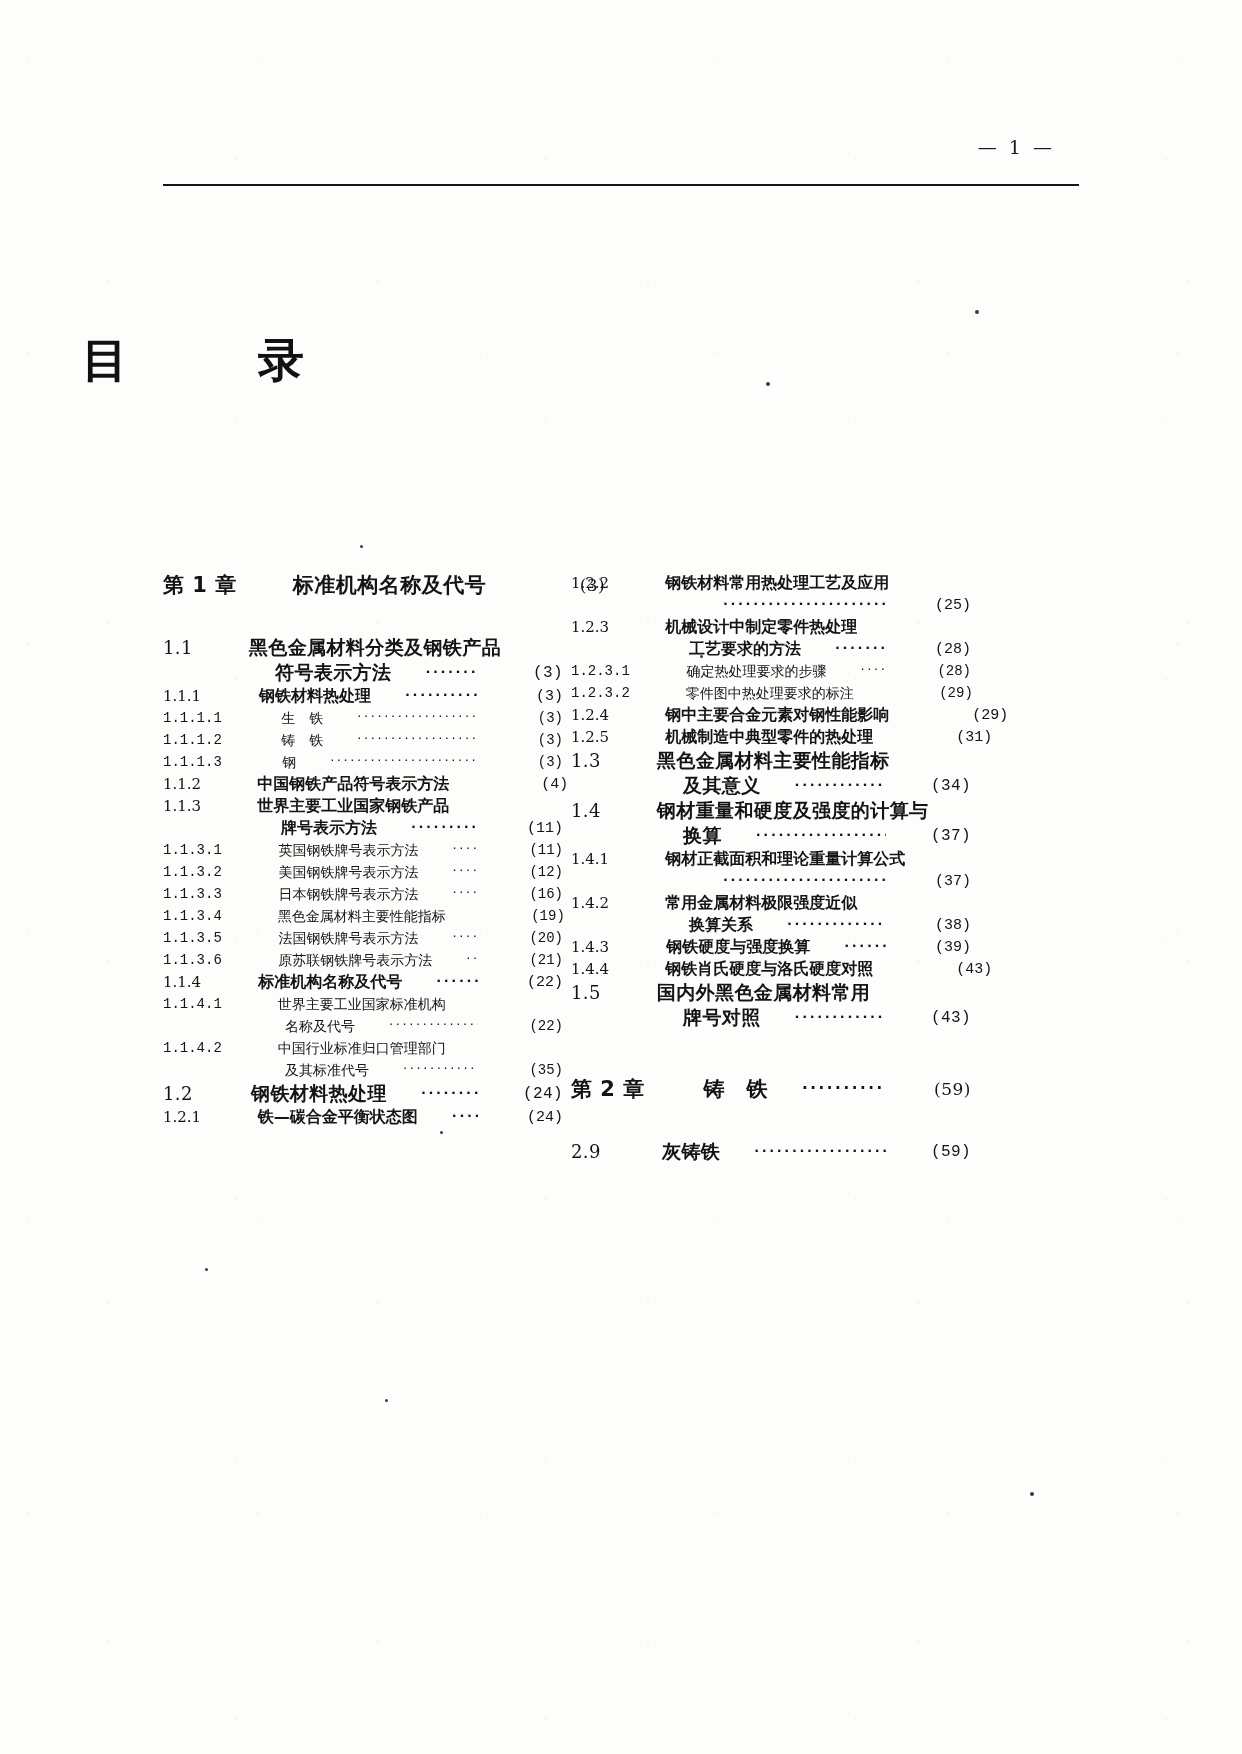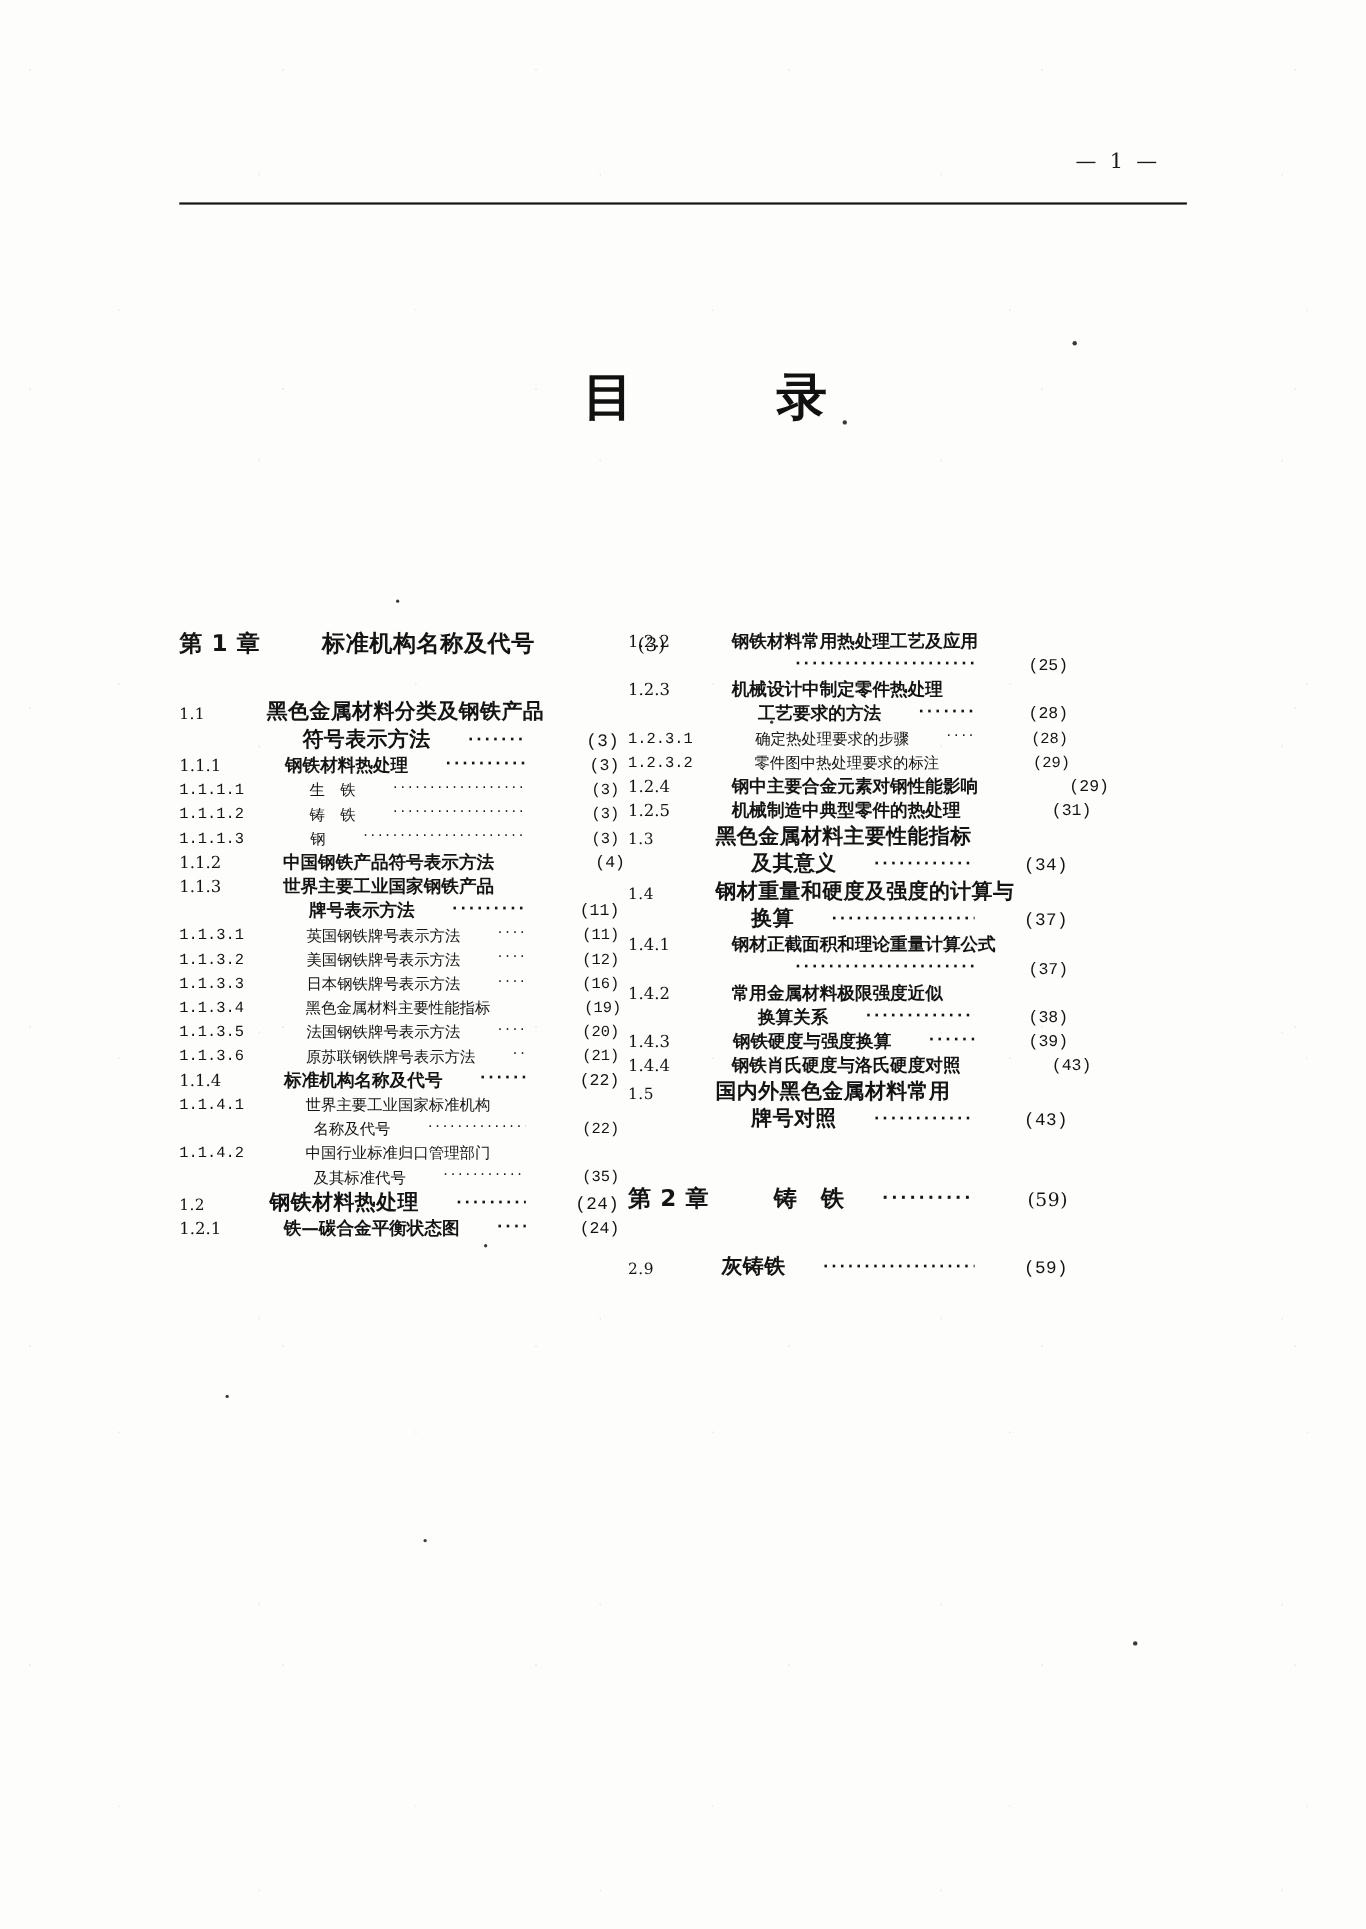--- a/index.html
+++ b/index.html
@@ -39,21 +39,21 @@
     white-space:pre;
   }
   .runhead .rule{
     position:absolute; left:0; right:0; bottom:0;
     border-top:2.2px solid #151515;
   }
 
   
   .doc-title{
     position:absolute; left:0; right:0; top:330px;
-    text-align:center;
+    text-align:left;
     font-family:"DejaVu Serif", serif;
     font-weight:bold;
     font-size:46px;
     letter-spacing:42px;
     text-indent:42px;
     color:#111;
     padding-left:40px;
   }
 
   
@@ -77,21 +77,21 @@
   }
   .col{
     position:absolute; top:0; width:400px;
   }
   .col-left{ left:0; }
   .col-right{ left:408px; }
 
   
   .row{
     display:flex;
-    align-items:flex-end;
+    align-items:center;
     width:100%;
     margin-bottom:7px;
     line-height:1.0;
     gap:28px;
   }
   .row .num{
     flex:0 0 auto;
     white-space:pre;
     font-family:"DejaVu Serif", serif;
     color:#141414;
@@ -133,21 +133,21 @@
   .lvl-chapter .pg{ font-family:"DejaVu Serif", serif; font-weight:normal; font-size:17px; }
   .lvl-chapter .dots{ font-size:15px; }
 
   .lvl-1{
     font-family:"DejaVu Sans", sans-serif;
     font-weight:bold;
     font-size:19px;
     letter-spacing:.4px;
     margin-bottom:6px;
   }
-  .lvl-1 .num{ font-family:"DejaVu Serif", serif; font-weight:normal; font-size:14px; }
+  .lvl-1 .num{ font-family:"DejaVu Serif", serif; font-weight:normal; font-size:18px; }
   .lvl-1 .pg{ font-weight:normal; font-size:16px; }
 
   .lvl-2{
     font-family:"DejaVu Sans", sans-serif;
     font-weight:bold;
     font-size:16px;
     margin-bottom:6px;
   }
   .lvl-2 .num{ font-family:"DejaVu Serif", serif; font-weight:normal; font-size:15px; }
   .lvl-2 .pg{ font-weight:normal; font-size:15px; }

